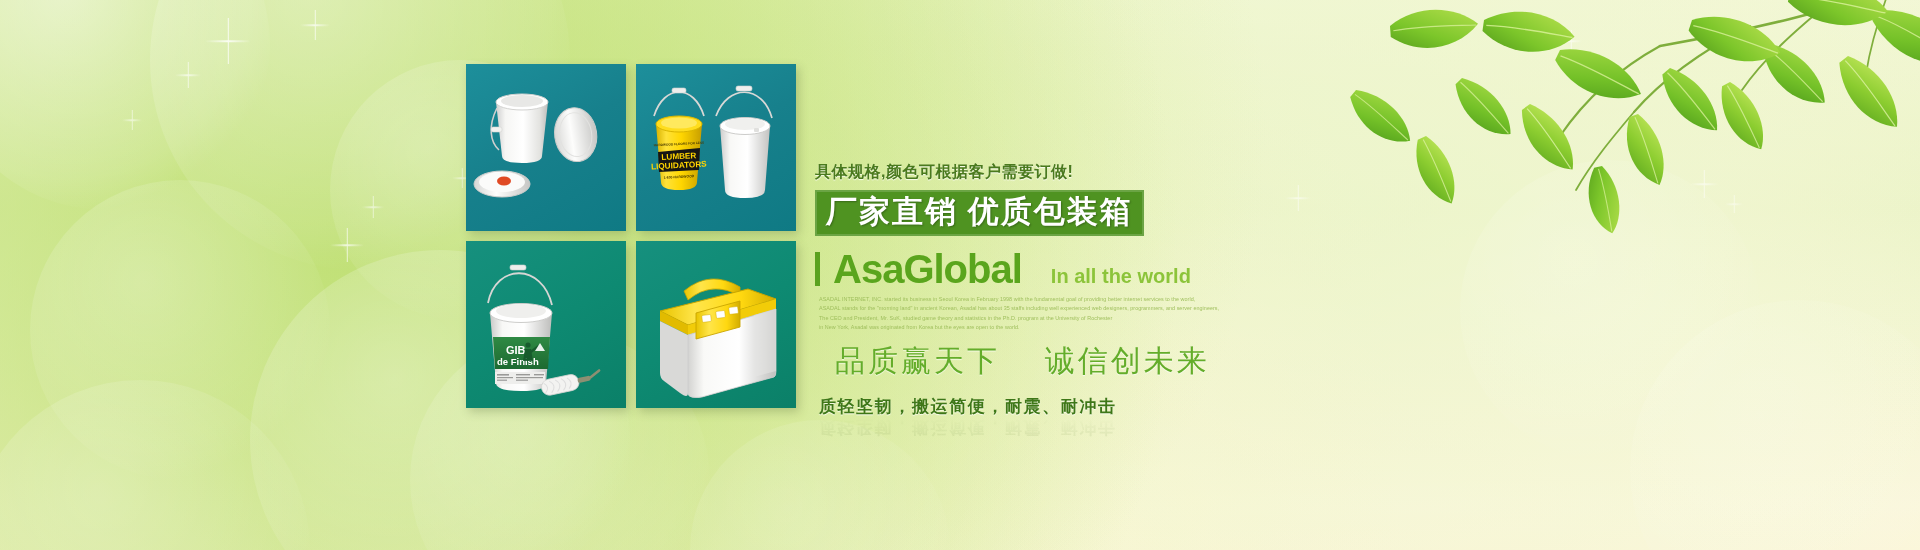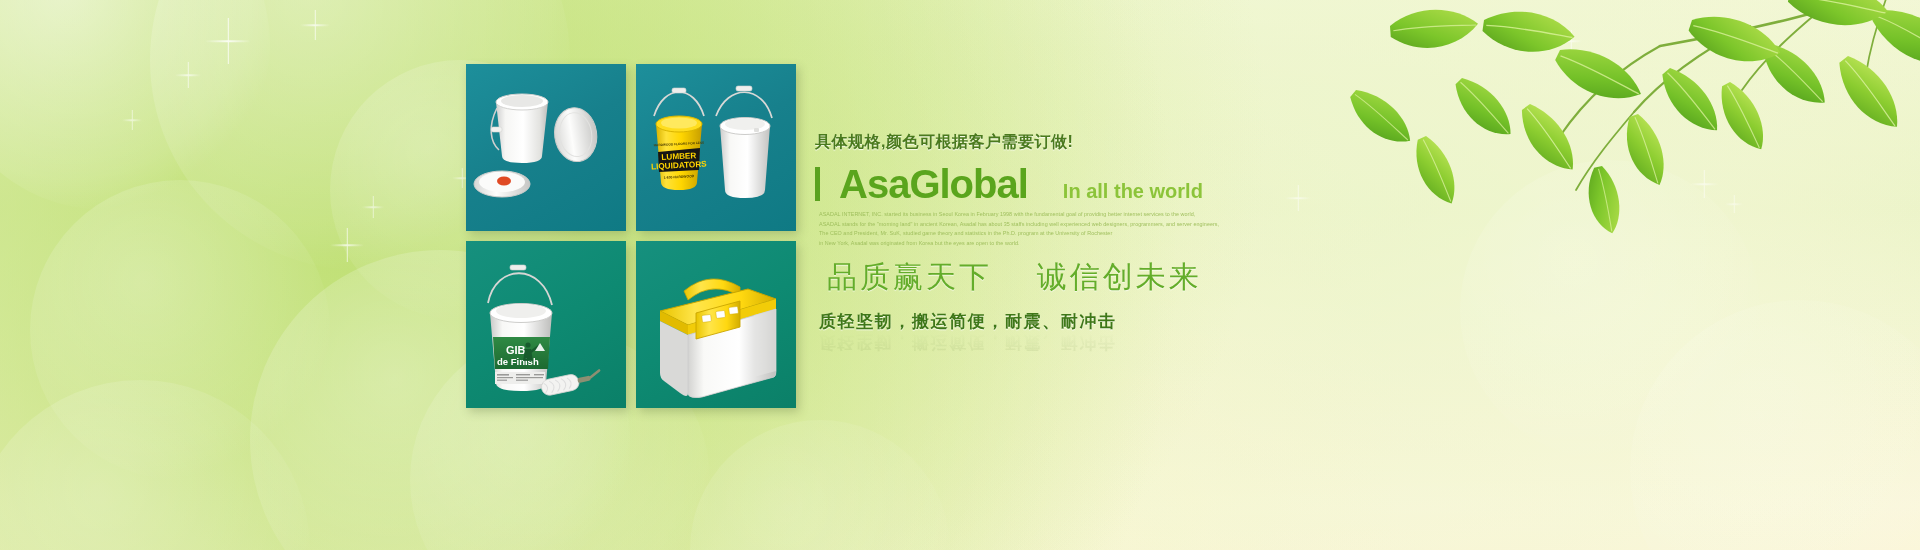--- a/index.html
+++ b/index.html
@@ -63,21 +63,21 @@
     position:relative; overflow:hidden;
     box-shadow:3px 4px 9px rgba(90,110,60,.30);
   }
   .p1 { background:linear-gradient(150deg,#1d8f9b 0%, #17808c 48%, #0f7a84 100%); }
   .p2 { background:linear-gradient(150deg,#1d8f9b 0%, #17808c 48%, #0f7a84 100%); }
   .p3 { background:linear-gradient(150deg,#16907e 0%, #0e8a72 50%, #0b8068 100%); }
   .p4 { background:linear-gradient(150deg,#16907e 0%, #0e8a72 50%, #0b8068 100%); }
   .photo svg { position:absolute; inset:0; width:100%; height:100%; }
 
   
-  .copy { position:absolute; left:815px; top:132px; width:640px; }
+  .copy { position:absolute; left:815px; top:162px; width:640px; }
 
   .sub-line {
     font-size:16px; font-weight:700; color:#4a7a1e;
     letter-spacing:.5px; line-height:1.2;
     text-shadow:0 1px 1px rgba(255,255,255,.85);
     margin-bottom:9px;
   }
 
   .headline-box {
     display:inline-block;
@@ -86,21 +86,21 @@
     box-shadow:inset 0 0 0 2px rgba(255,255,255,.16);
   }
   .headline-box .hl {
     font-family:"Liberation Serif", serif;
     font-weight:700; font-size:31px; color:#ffffff;
     letter-spacing:2px; line-height:1.08; white-space:nowrap;
     text-shadow:1px 1px 2px rgba(0,0,0,.28);
   }
 
   .brand-row {
-    display:flex; align-items:baseline; gap:14px;
+    display:flex; align-items:baseline; gap:8px;
     margin-top:14px;
   }
   .brand-bar {
     width:5px; height:34px; background:#5aa21f; margin-right:5px;
     align-self:center;
   }
   .brand-name {
     font-size:40px; font-weight:700; color:#5aa51d;
     letter-spacing:-1px; line-height:.95;
   }
@@ -111,21 +111,21 @@
 
   .fineprint {
     margin-top:7px; margin-left:4px;
     width:430px;
     font-size:5.4px; line-height:1.78; color:#9fbf5d;
     letter-spacing:.05px;
   }
   .fineprint p { margin:0; }
 
   .slogan {
-    margin-top:11px; margin-left:12px;
+    margin-top:11px; margin-left:20px;
     font-size:30px; font-weight:400; color:#64ad2a;
     letter-spacing:3px; line-height:1.15;
     text-shadow:0 1px 1px rgba(255,255,255,.7);
   }
   .slogan .gap { display:inline-block; width:22px; }
 
   .features-wrap { position:relative; margin-top:18px; margin-left:4px; }
   .features {
     font-size:17px; font-weight:700; color:#3e7718;
     letter-spacing:1.6px; line-height:1.2;
@@ -444,20 +444,23 @@
 
         <path d="M118 74 L140 68 L140 130 L118 136 Z" fill="#e6e6e4" opacity=".55"></path>
       </svg>
     </div>
   </div>
 
   <div class="copy">
 
     <div class="sub-line">具体规格,颜色可根据客户需要订做!</div>
 
+    <div class="headline-box">
+      <div class="hl">厂家直销 优质包装箱</div>
+    </div>
 
     <div class="brand-row">
       <span class="brand-bar"></span>
       <span class="brand-name">AsaGlobal</span>
       <span class="brand-tag">In all the world</span>
     </div>
 
     <div class="fineprint">
       <p>ASADAL INTERNET, INC. started its business in Seoul Korea in February 1998 with the fundamental goal of providing better internet services to the world,</p>
       <p>ASADAL stands for the "morning land" in ancient Korean, Asadal has about 35 staffs including well experienced web designers, programmers, and server engineers,</p>

